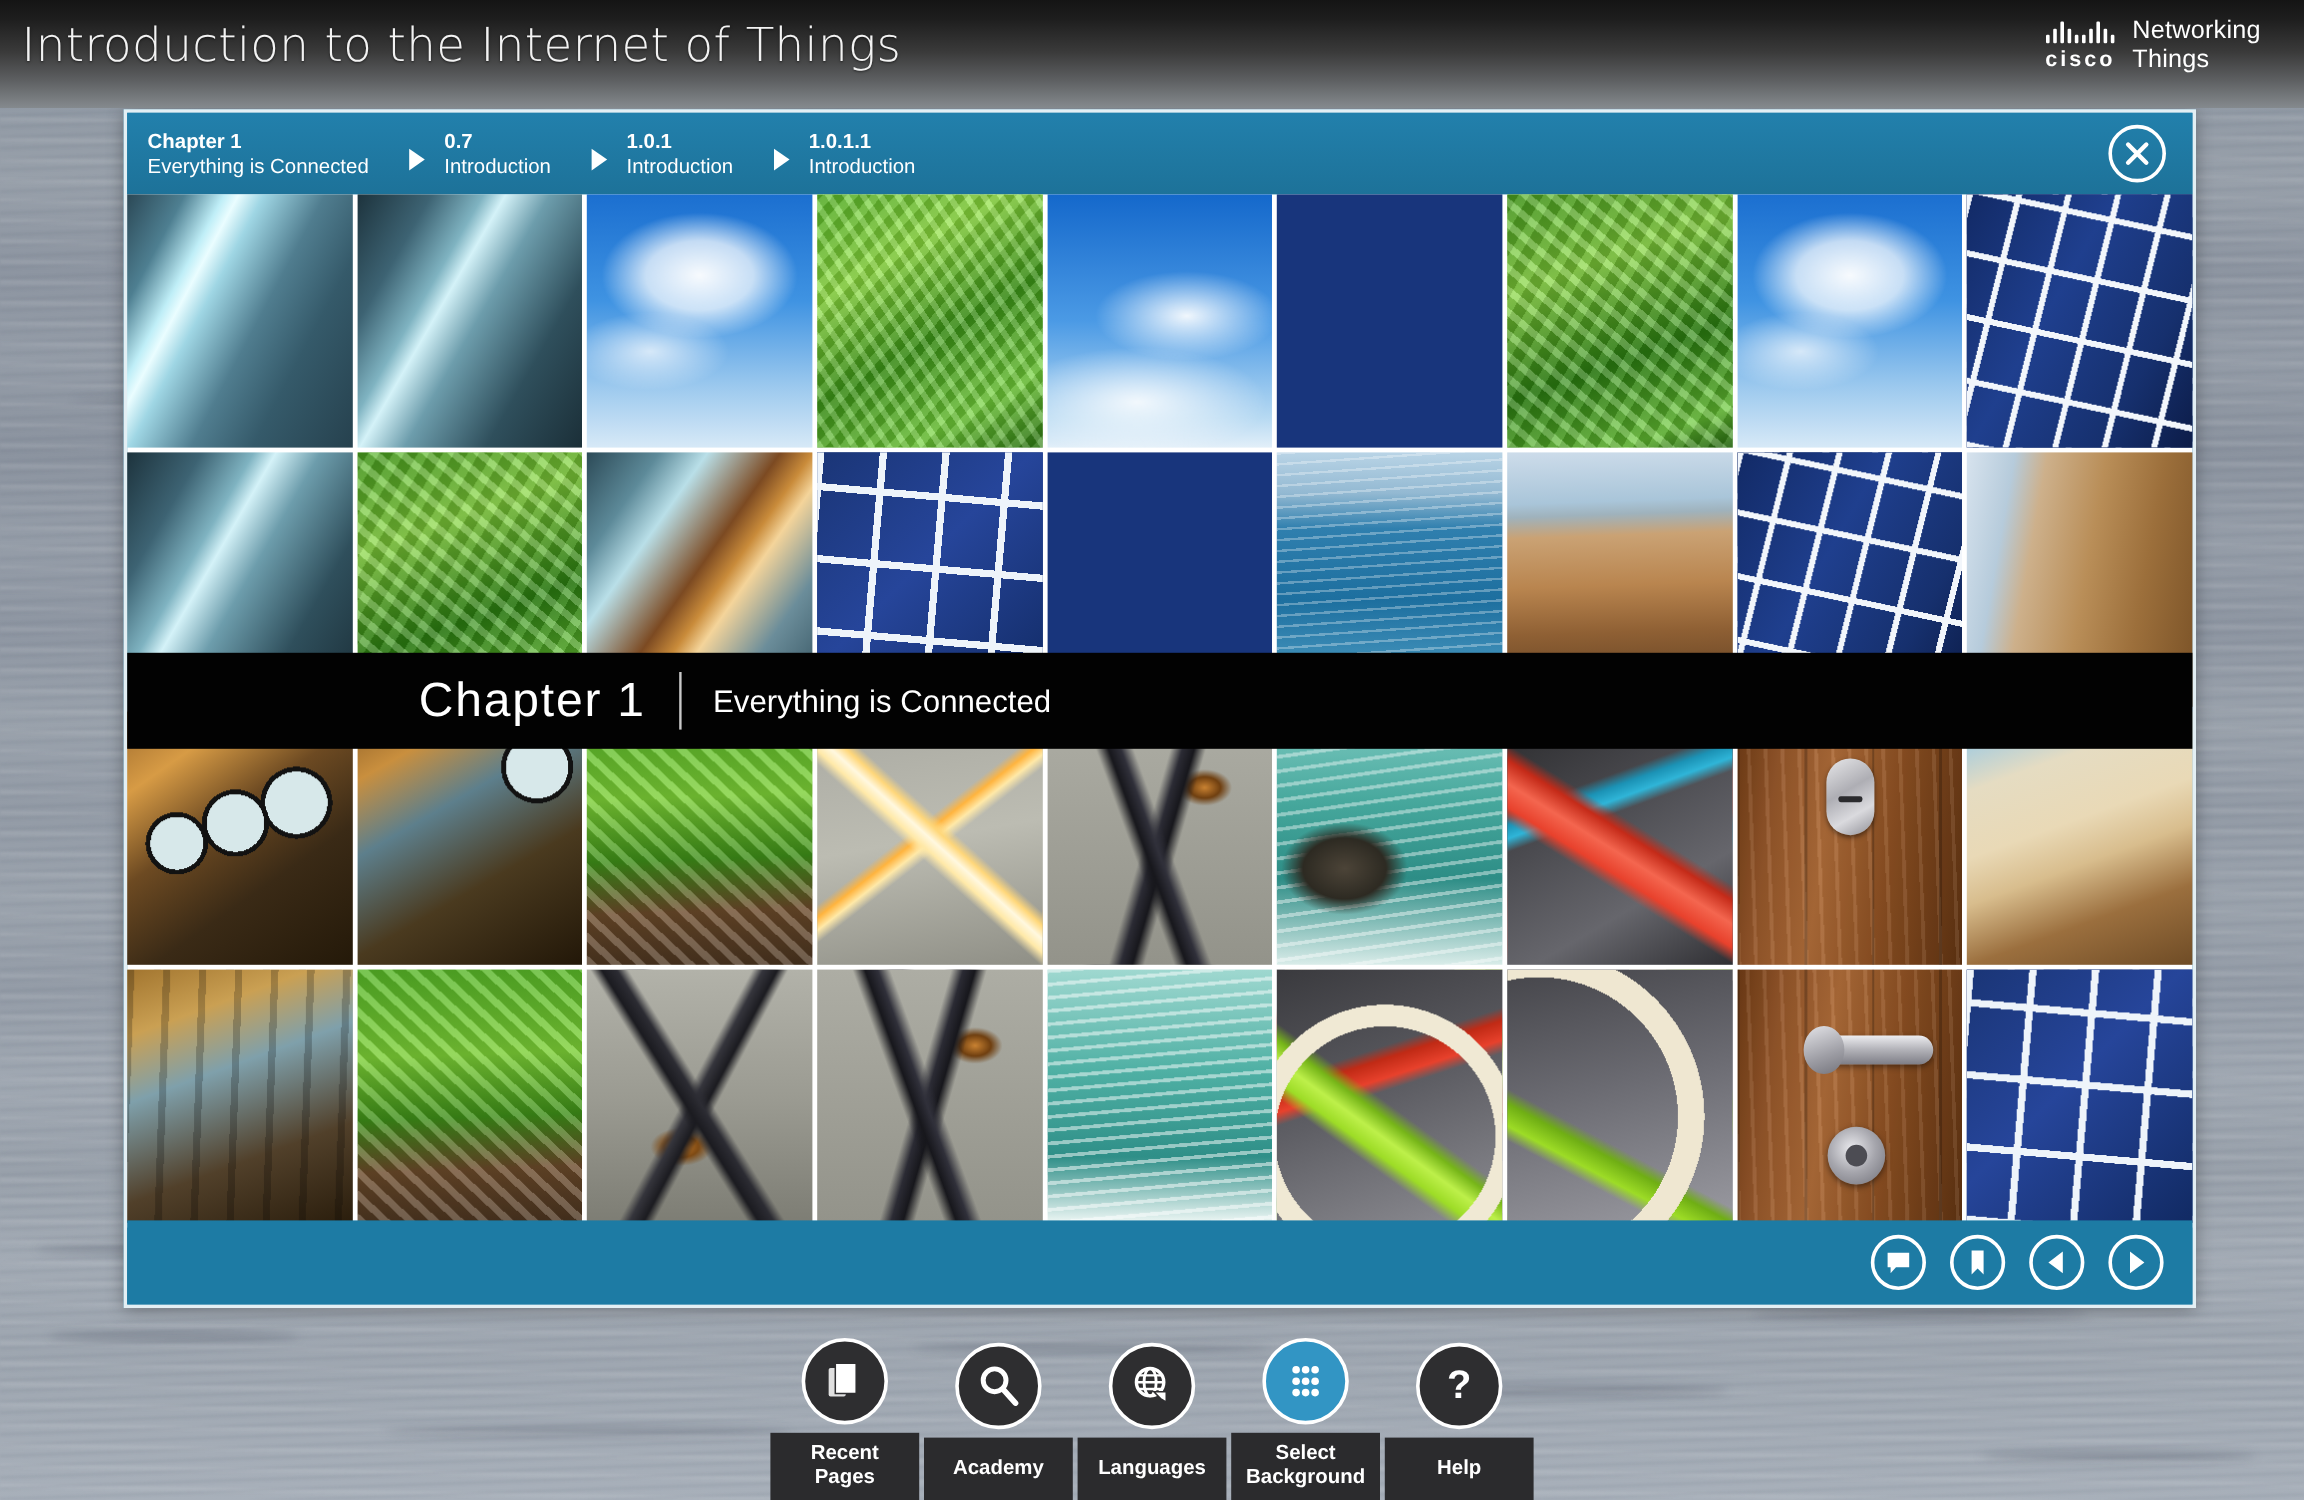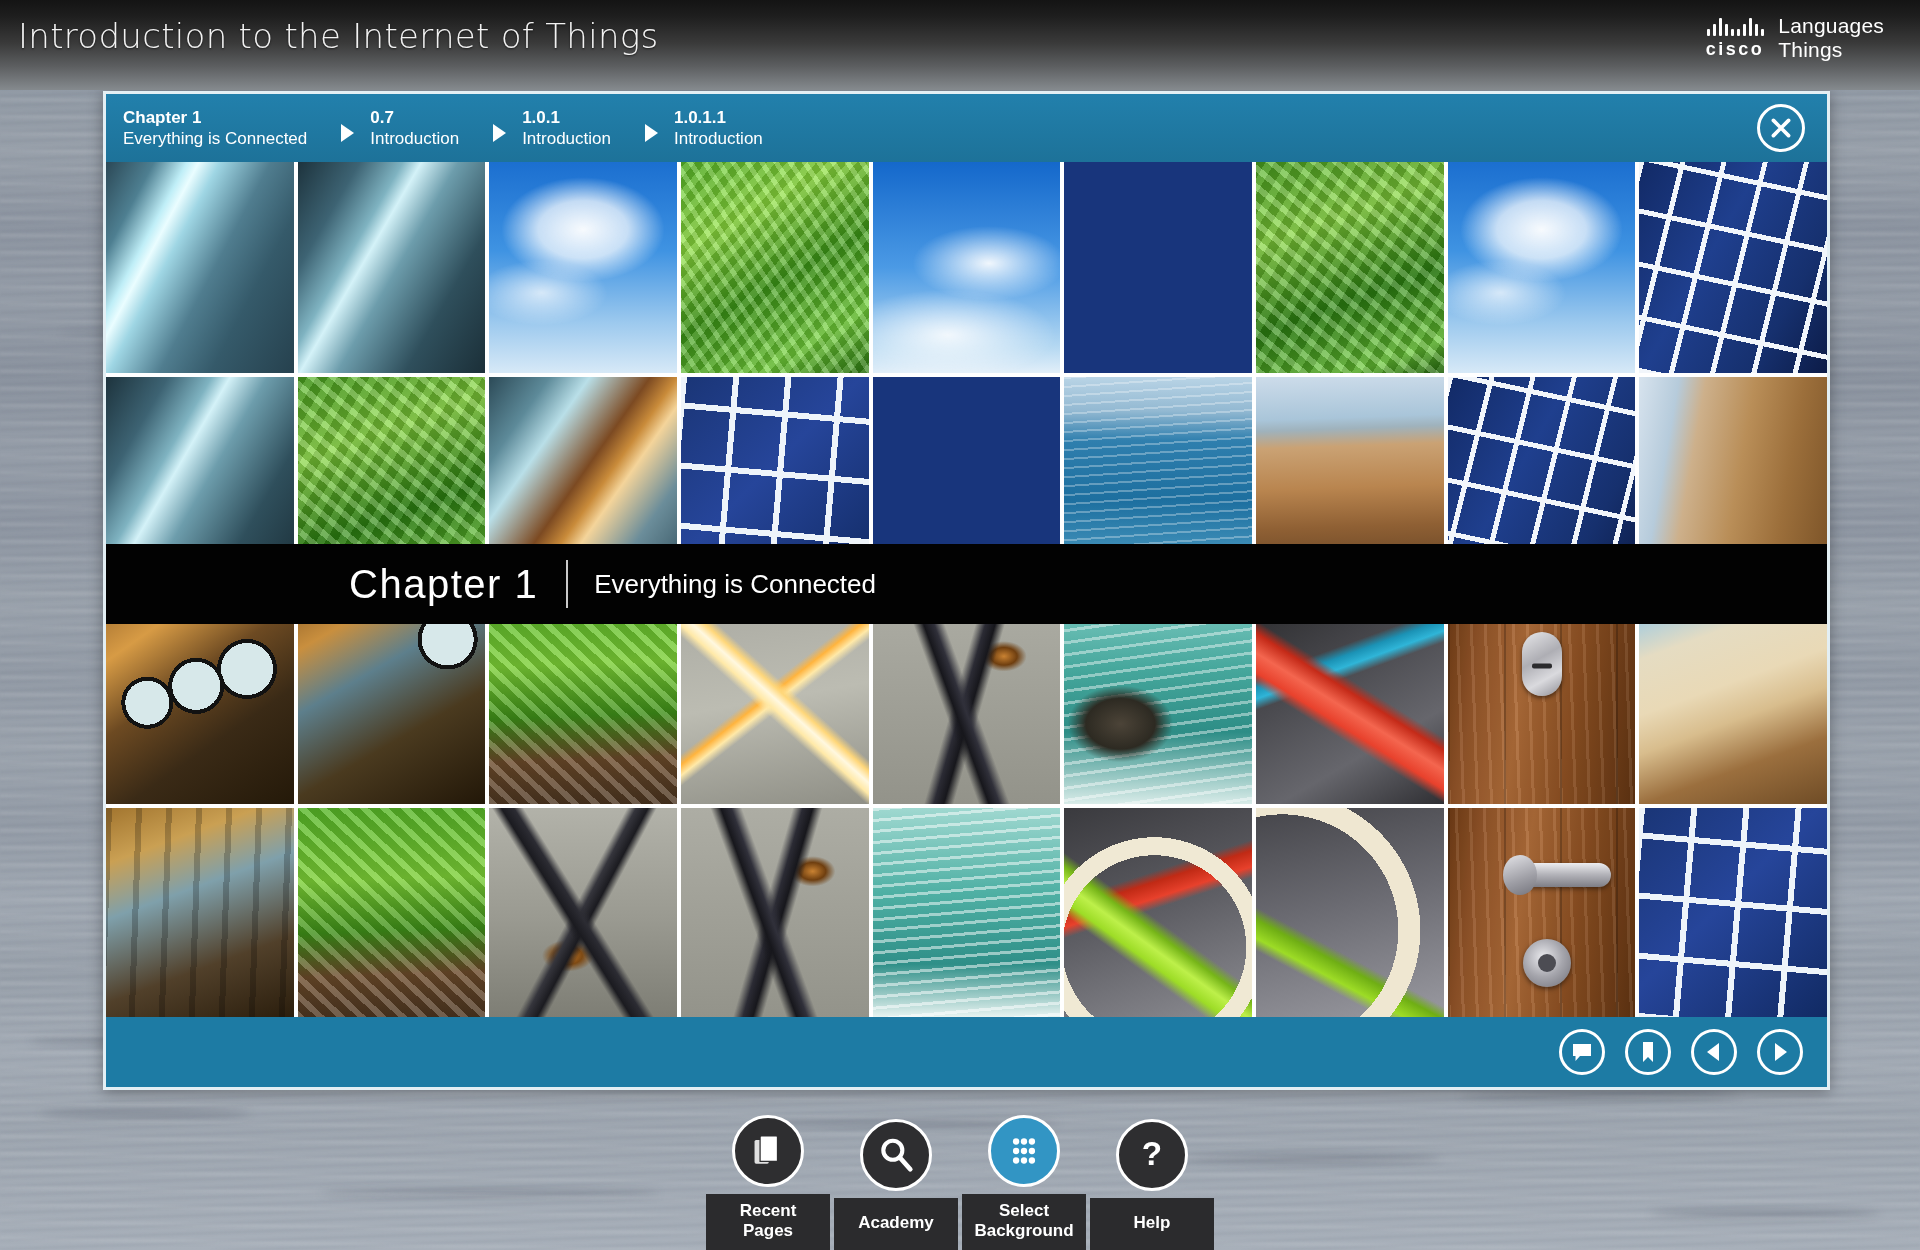--- a/index.html
+++ b/index.html
@@ -36,21 +36,21 @@
   .streak{ position:absolute; background:rgba(55,62,80,.30); border-radius:50%; filter:blur(4px);}
 
   
   #header{
     position:absolute; left:0; top:0; width:1920px; height:90px;
     background:linear-gradient(180deg,#141414 0%,#1e1e1e 18%,#3a3a3a 48%,#5d5f61 74%,#858a8e 100%);
     z-index:5;
   }
   #course-title{
     position:absolute; left:18px; top:16px;
-    color:#f2f2f2; font-size:34px; font-weight:300;
+    color:#f2f2f2; font-size:39px; font-weight:300;
     letter-spacing:.3px; white-space:nowrap;
     font-family:"DejaVu Sans", sans-serif;
     text-shadow:0 1px 2px rgba(0,0,0,.6);
   }
   #cisco-logo{
     position:absolute; right:36px; top:14px;
     display:flex; align-items:center; gap:14px;
   }
   .cisco-mark{ display:flex; flex-direction:column; align-items:center; }
   .cisco-bars{ display:flex; align-items:flex-end; gap:3px; height:20px; }
@@ -391,21 +391,21 @@
           <i style="height:7px"></i>
         <i style="height:7px"></i>
           <i style="height:12px"></i>
           <i style="height:18px"></i>
         <i style="height:12px"></i>
           <i style="height:7px"></i>
       </div>
       <div class="cisco-word">cisco</div>
     </div>
     <div class="cisco-text">
-      <div>Languages</div>
+      <div>Networking</div>
       <div>Things</div>
     </div>
   </div>
 </div>
 
 <div id="viewer">
 
   <div id="breadcrumb-bar">
 
     <div class="crumb">
@@ -554,20 +554,31 @@
   <div class="tool">
     <div class="tool-circle">
       <svg viewBox="0 0 24 24">
         <circle cx="10" cy="9" r="6" fill="none" stroke="#ffffff" stroke-width="2.6"></circle>
         <path d="M14.4 13.6 L21 21" stroke="#ffffff" stroke-width="3" stroke-linecap="round"></path>
       </svg>
     </div>
     <div class="tool-label">Academy</div>
   </div>
 
+  <div class="tool">
+    <div class="tool-circle">
+      <svg viewBox="0 0 24 24">
+        <circle cx="11" cy="10" r="7.2" fill="none" stroke="#ffffff" stroke-width="1.8"></circle>
+        <ellipse cx="11" cy="10" rx="3.2" ry="7.2" fill="none" stroke="#ffffff" stroke-width="1.5"></ellipse>
+        <path d="M3.8 10 H18.2 M4.8 6.4 H17.2 M4.8 13.6 H17.2" stroke="#ffffff" stroke-width="1.3" fill="none"></path>
+        <path d="M13 15 L19.5 15 L19.5 20.5 L16.5 18.6 Z" fill="#ffffff" stroke="#2e2e30" stroke-width="0.8"></path>
+      </svg>
+    </div>
+    <div class="tool-label">Languages</div>
+  </div>
 
   <div class="tool">
     <div class="tool-circle active">
       <svg viewBox="0 0 24 24">
         <g fill="#ffffff">
           <circle cx="7" cy="6" r="2"></circle>
             <circle cx="12" cy="6" r="2"></circle>
             <circle cx="17" cy="6" r="2"></circle>
           <circle cx="7" cy="12" r="2"></circle>
             <circle cx="12" cy="12" r="2"></circle>

